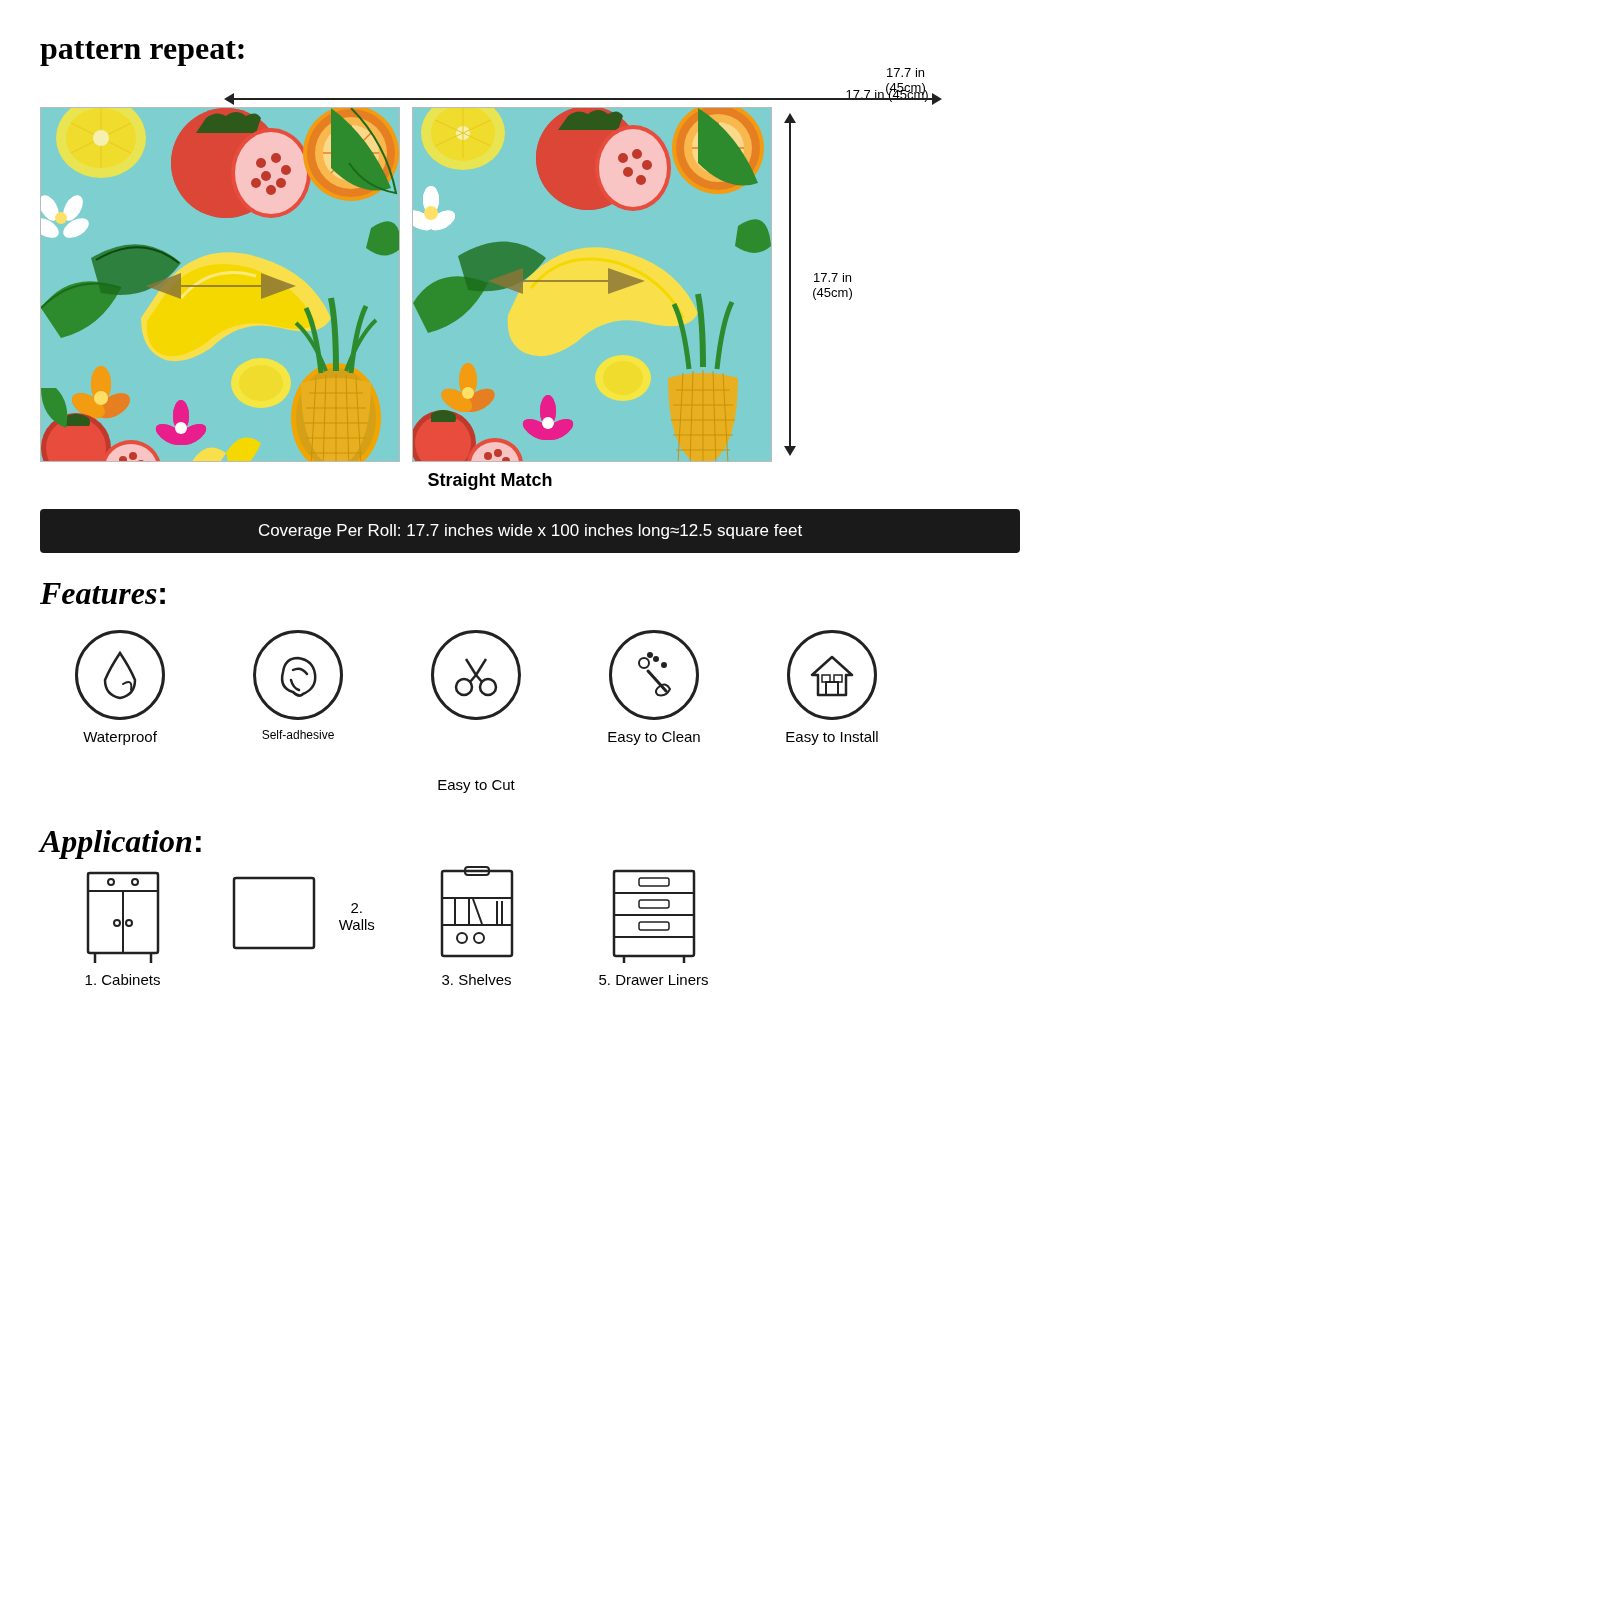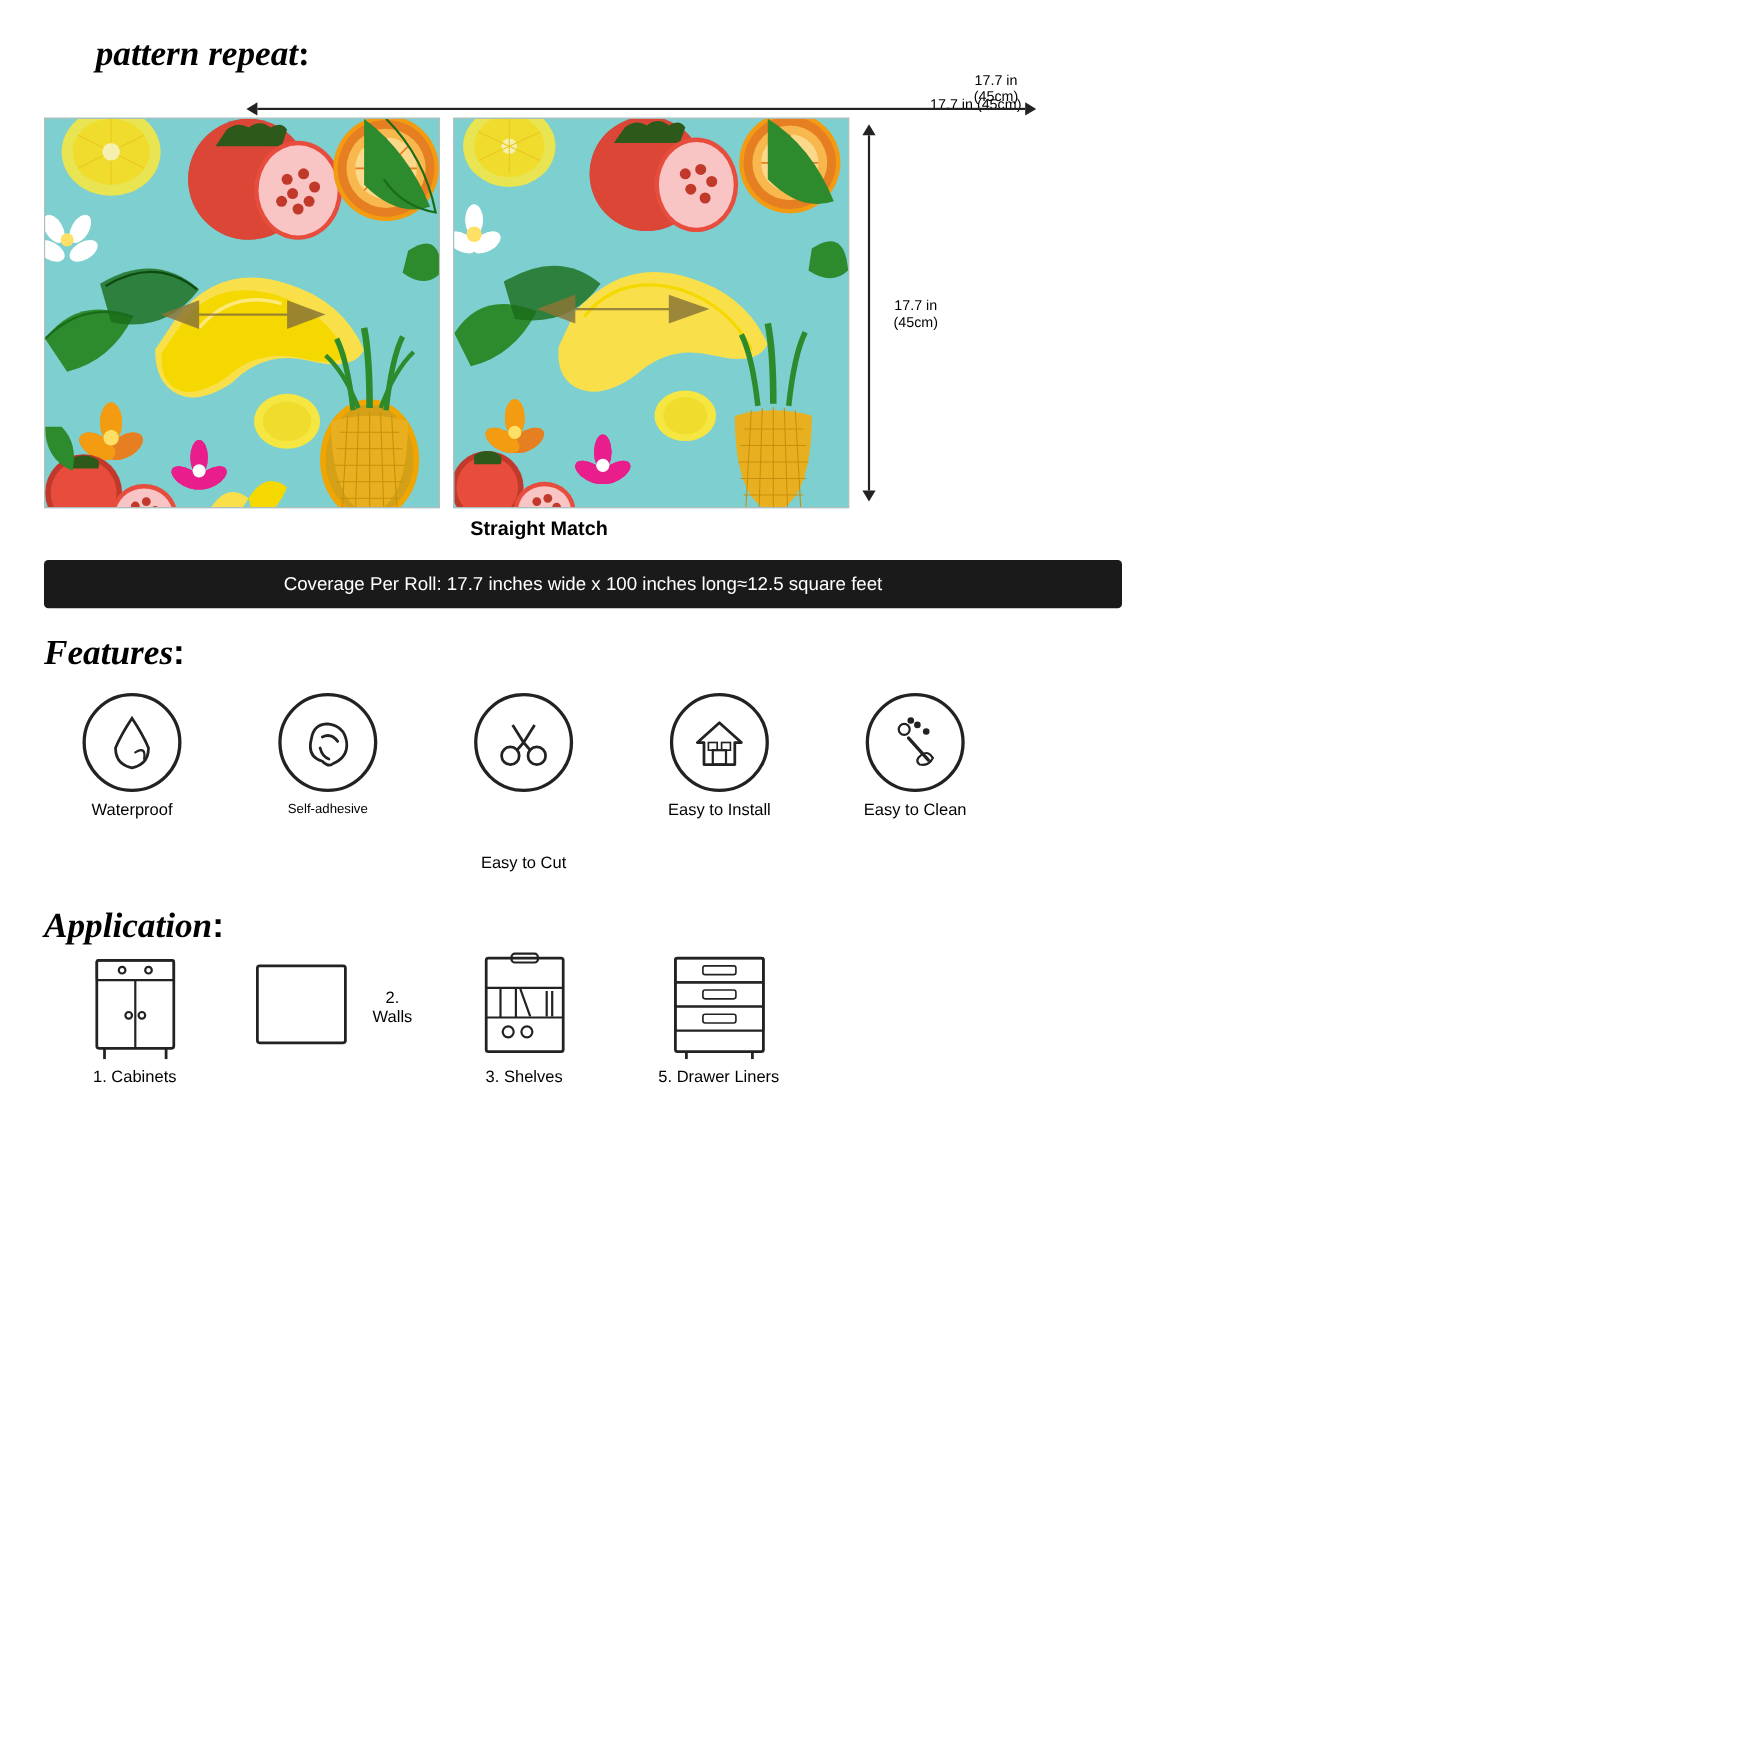--- a/index.html
+++ b/index.html
@@ -16,21 +16,21 @@
       font-size: 32px;
       font-weight: 900;
       font-family: 'Georgia', serif;
       margin-bottom: 10px;
     }
   </style>
 </head>
 <body>
 
 <div style="display:flex;align-items:baseline;gap:0;margin-bottom:14px;">
-  <span class="pattern-repeat-title" style="font-style:italic;margin-left:47px;">pattern repeat</span>
+  <span class="pattern-repeat-title" style="">pattern repeat</span>
   <span class="pattern-repeat-title">:</span>
 </div>
 
 <div style="position:relative; margin-bottom: 16px;">
 
   <div style="display:flex; margin-left: 178px; margin-bottom:2px; position:relative; width:730px;">
     <div style="flex:1;"></div>
     <div style="font-size:13px;text-align:center;width:90px;position:absolute;right:16px;top:-4px;">17.7 in
 (45cm)</div>
   </div>
@@ -342,47 +342,47 @@
           <line x1="26" y1="26" x2="36" y2="10" stroke="#222" stroke-width="2.5"></line>
         </svg>
       </div>
       <span style="font-size:15px;text-align:center;">Easy to Cut</span>
     </div>
 
     <div style="display:flex;flex-direction:column;align-items:center;width:160px;">
       <div style="width:90px;height:90px;border-radius:50%;border:3px solid #222;display:flex;align-items:center;justify-content:center;margin-bottom:8px;">
         <svg width="52" height="52" viewBox="0 0 52 52">
 
-          <polygon points="26,8 6,26 12,26 12,46 40,46 40,26 46,26" fill="none" stroke="#222" stroke-width="2.5" stroke-linejoin="round"></polygon>
-
-          <rect x="20" y="33" width="12" height="13" fill="none" stroke="#222" stroke-width="2"></rect>
-
-          <rect x="16" y="26" width="8" height="7" fill="none" stroke="#222" stroke-width="1.5"></rect>
-          <rect x="28" y="26" width="8" height="7" fill="none" stroke="#222" stroke-width="1.5"></rect>
-        </svg>
-      </div>
-      <span style="font-size:15px;text-align:center;">Easy to Install</span>
-    </div>
-
-    <div style="display:flex;flex-direction:column;align-items:center;width:160px;">
-      <div style="width:90px;height:90px;border-radius:50%;border:3px solid #222;display:flex;align-items:center;justify-content:center;margin-bottom:8px;">
-        <svg width="52" height="52" viewBox="0 0 52 52">
-
           <circle cx="16" cy="14" r="5" fill="none" stroke="#222" stroke-width="2"></circle>
           <circle cx="28" cy="10" r="3" fill="#222"></circle>
           <circle cx="36" cy="16" r="3" fill="#222"></circle>
           <circle cx="22" cy="6" r="3" fill="#222"></circle>
 
           <line x1="20" y1="22" x2="38" y2="42" stroke="#222" stroke-width="3" stroke-linecap="round"></line>
           <path d="M32,37 Q38,33 42,40 Q38,48 30,46 Q25,42 32,37Z" fill="none" stroke="#222" stroke-width="2"></path>
         </svg>
       </div>
       <span style="font-size:15px;text-align:center;">Easy to Clean</span>
     </div>
 
+    <div style="display:flex;flex-direction:column;align-items:center;width:160px;">
+      <div style="width:90px;height:90px;border-radius:50%;border:3px solid #222;display:flex;align-items:center;justify-content:center;margin-bottom:8px;">
+        <svg width="52" height="52" viewBox="0 0 52 52">
+
+          <polygon points="26,8 6,26 12,26 12,46 40,46 40,26 46,26" fill="none" stroke="#222" stroke-width="2.5" stroke-linejoin="round"></polygon>
+
+          <rect x="20" y="33" width="12" height="13" fill="none" stroke="#222" stroke-width="2"></rect>
+
+          <rect x="16" y="26" width="8" height="7" fill="none" stroke="#222" stroke-width="1.5"></rect>
+          <rect x="28" y="26" width="8" height="7" fill="none" stroke="#222" stroke-width="1.5"></rect>
+        </svg>
+      </div>
+      <span style="font-size:15px;text-align:center;">Easy to Install</span>
+    </div>
+
   </div>
 </div>
 
 <div>
   <div style="font-size:32px;font-weight:bold;font-style:italic;font-family:Georgia,serif;">
     <span>Application</span><span style="font-style:normal;font-family:Arial,sans-serif;">:</span>
   </div>
 
   <div style="display:flex;justify-content:flex-start;gap:12px;align-items:flex-start;">
 

